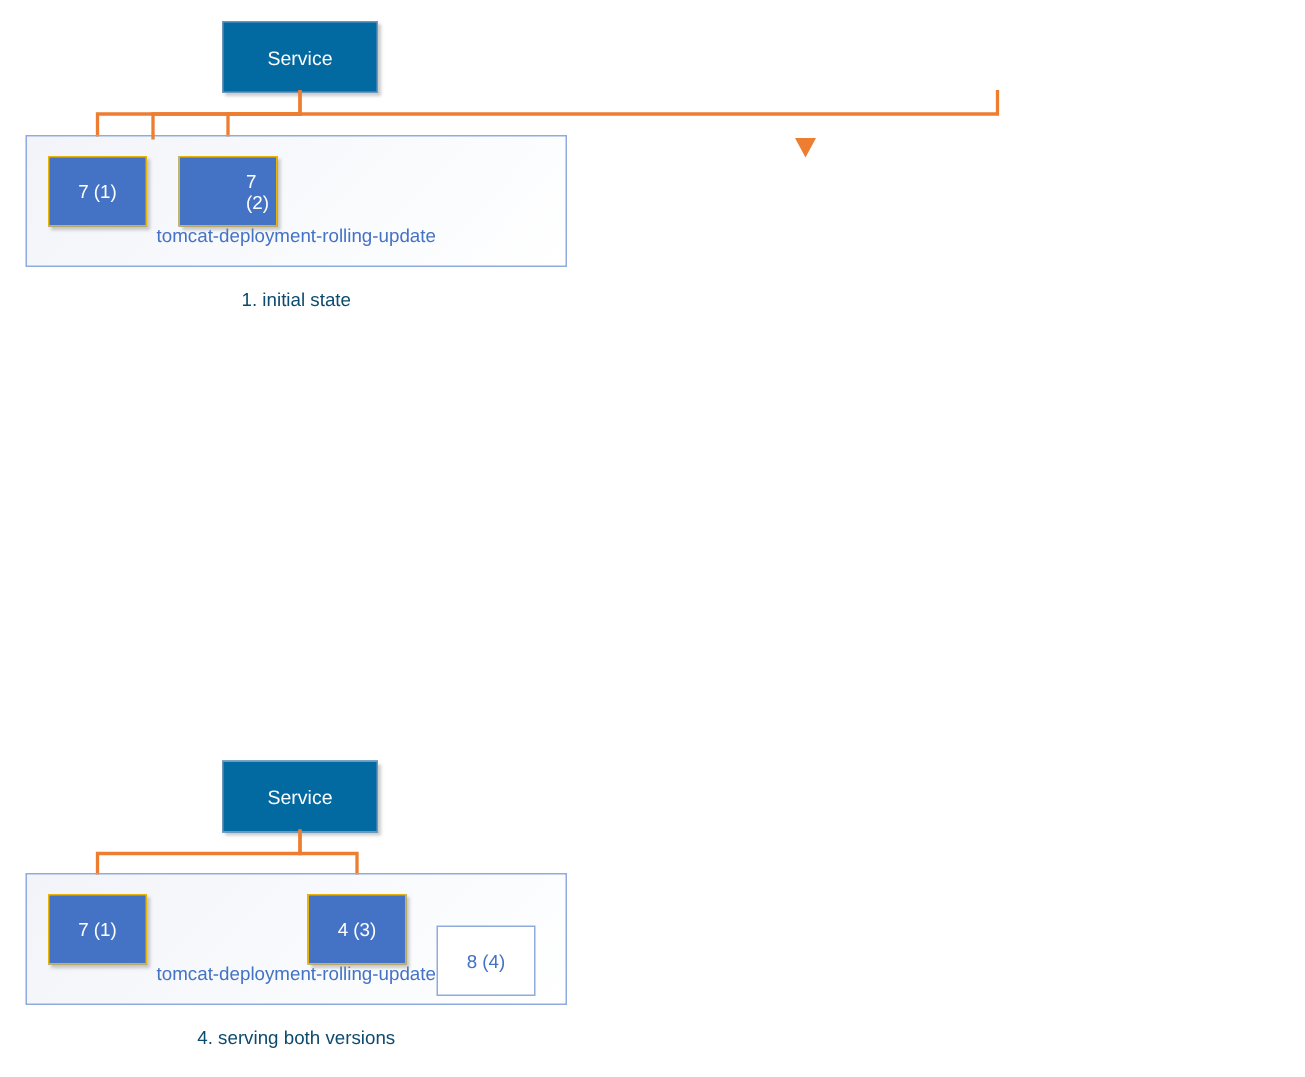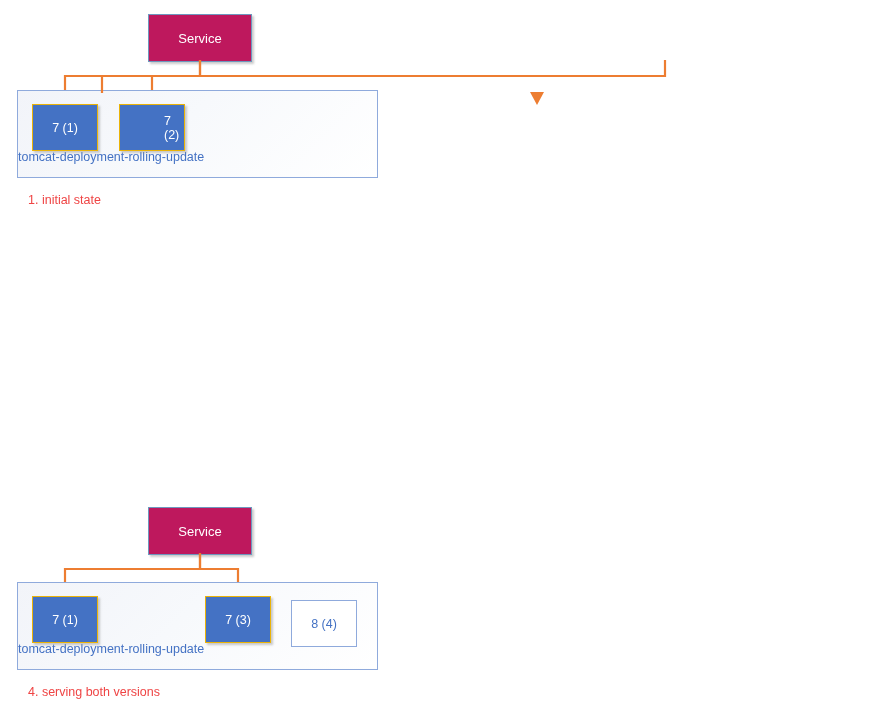--- a/index.html
+++ b/index.html
@@ -9,39 +9,40 @@
     font-family:"Liberation Sans","DejaVu Sans",sans-serif;
     position:relative;
     overflow:hidden;
     -webkit-font-smoothing:antialiased;
   }
   .panel{position:absolute;}
 
   
   .service{
     position:absolute;
-    background:#be185d;
+    background:#0369a1;
     border:1px solid #6E97BE;
     box-shadow:2px 2px 2px rgba(140,140,140,.45);
     color:#ffffff;
     font-size:13px;
     display:flex;align-items:center;justify-content:center;
     box-sizing:border-box;
   }
 
   
   .deployment{
     position:absolute;
     border:1px solid #8FAADC;
     background:linear-gradient(135deg,#F2F4F9 0%,#F7F9FC 45%,#FFFFFF 100%);
     box-sizing:border-box;
   }
   .deployment-label{
     position:absolute;
     left:0;right:0;
+    text-align:center;
     color:#4472C4;
     font-size:12.5px;
     white-space:nowrap;
   }
 
   
   .pod{
     position:absolute;
     box-sizing:border-box;
     display:flex;align-items:center;justify-content:center;
@@ -58,24 +59,24 @@
     border:1px solid #8FAADC;
     color:#4472C4;
   }
 
   
   .conn{position:absolute;overflow:visible;}
 
   
   .caption{
     position:absolute;
-    color:#ef4444;
+    text-align:center;
+    color:#0c4a6e;
     font-size:12.5px;
     white-space:nowrap;
-    margin-left:28px;
   }
 </style>
 </head>
 <body>
 
 <div class="panel" style="left:0px;top:0px;width:435px;height:245px;">
 
   <div class="service" style="left:148px;top:14px;width:104px;height:48px;">
     <span>Service</span>
   </div>
@@ -124,23 +125,23 @@
   </svg>
 
   <div class="deployment" style="left:17px;top:337px;width:361px;height:88px;">
     <div class="deployment-label" style="top:59px;">tomcat-deployment-rolling-update</div>
   </div>
 
   <div class="pod active" style="left:32px;top:351px;width:66px;height:47px;">
     <span>7 (1)</span>
   </div>
   <div class="pod active" style="left:205px;top:351px;width:66px;height:47px;">
-    <span>7 (3)</span>
+    <span>4 (3)</span>
   </div>
-  <div class="pod pending" style="left:291px;top:355px;width:66px;height:47px;">
+  <div class="pod pending" style="left:291px;top:372px;width:66px;height:47px;">
     <span>8 (4)</span>
   </div>
 
   <div class="caption" style="left:0px;top:440px;width:395px;">4. serving both versions</div>
 </div>
 
 <div class="panel" style="left:435px;top:245px;width:435px;height:245px;">
 
   
 

